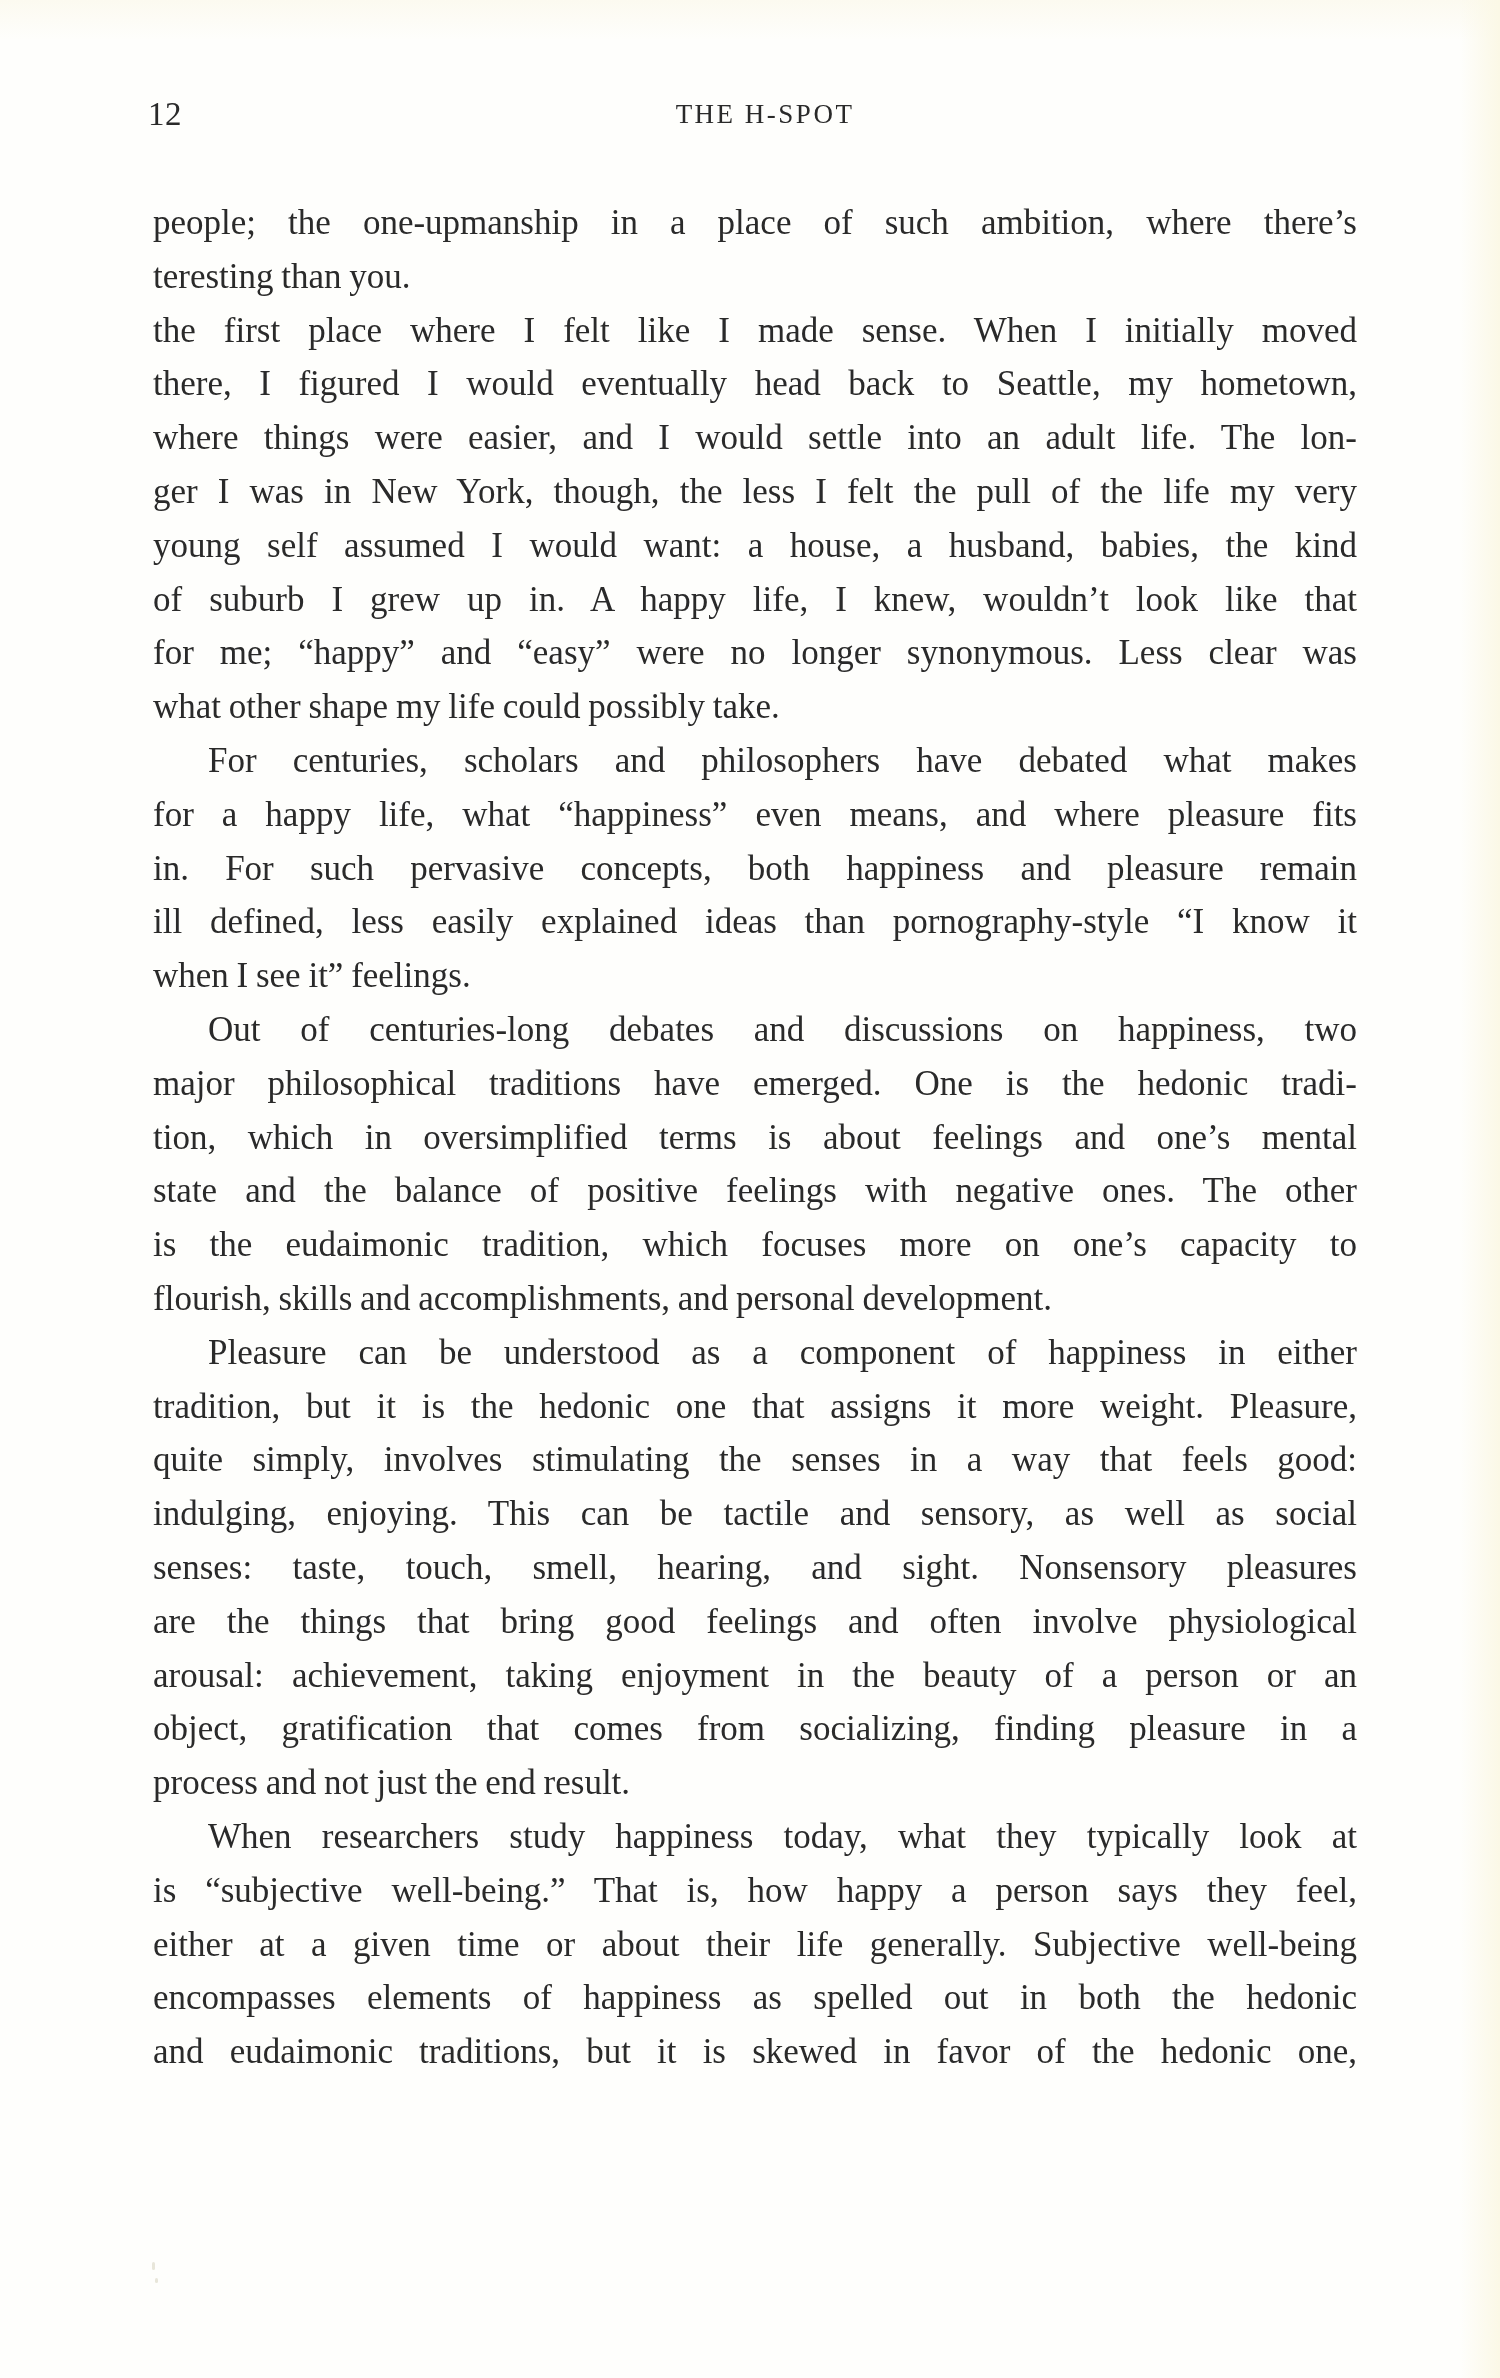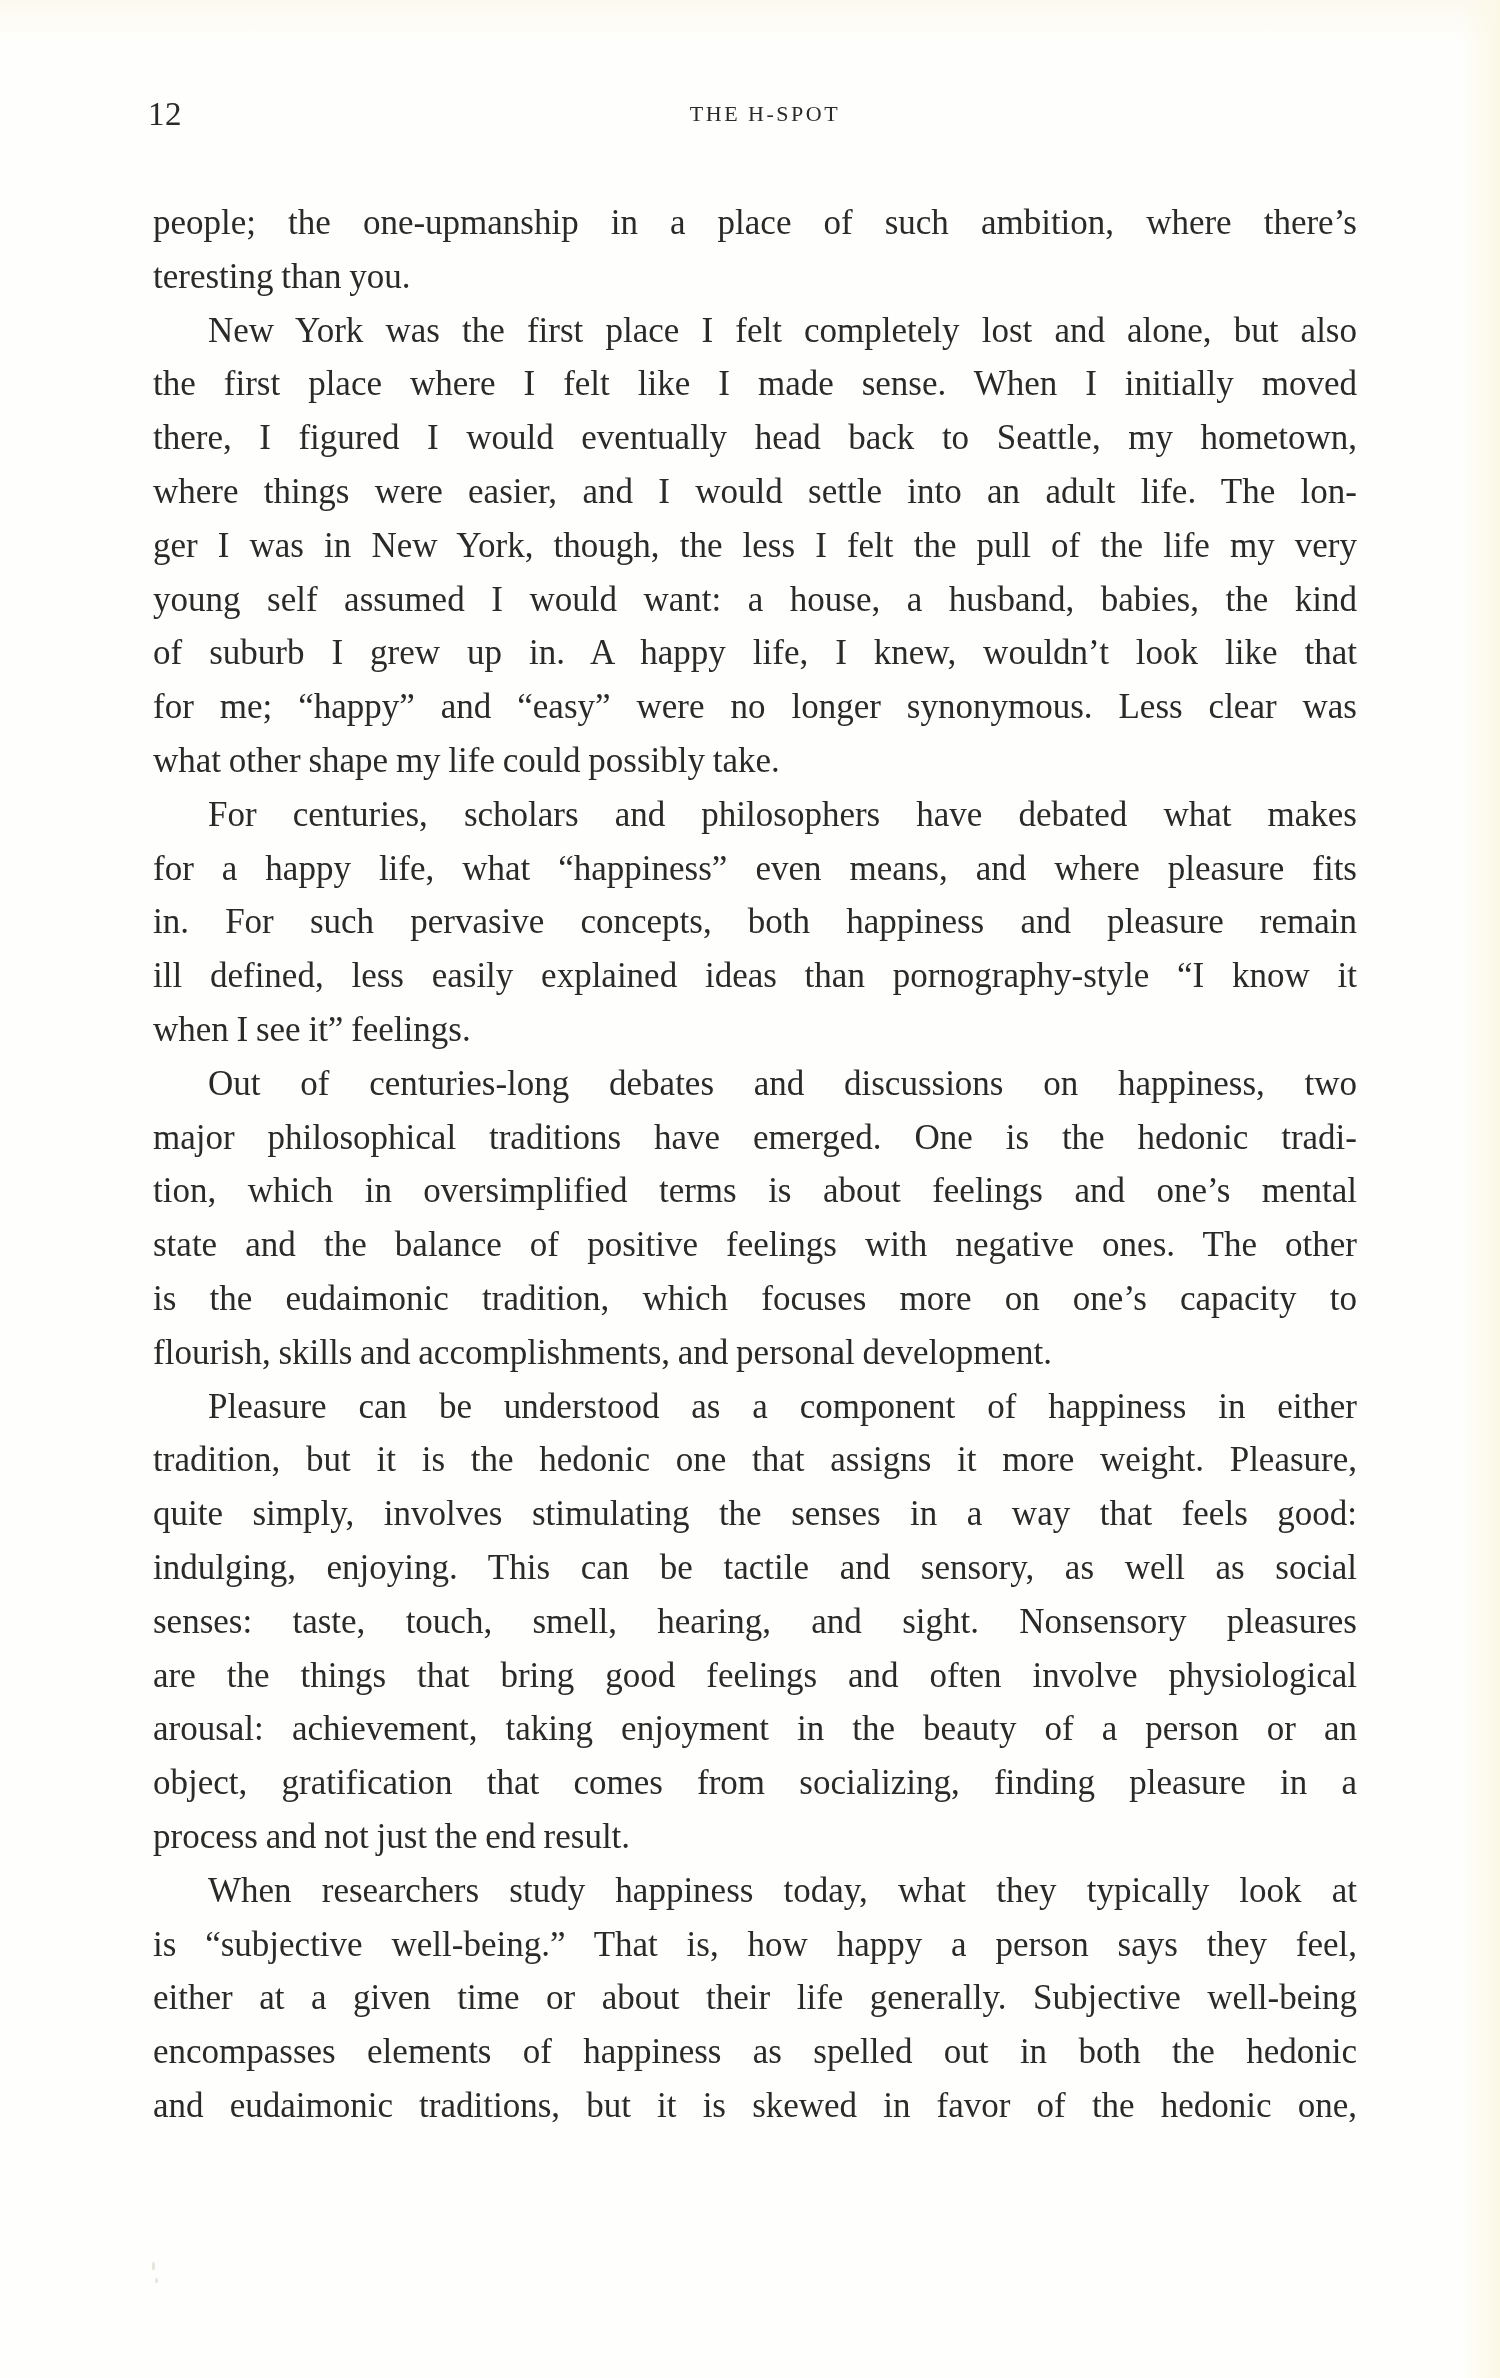--- a/index.html
+++ b/index.html
@@ -16,21 +16,21 @@
   .top-tint {
     position:absolute; top:0; left:0; width:1500px; height:40px;
     background:linear-gradient(to bottom, #fcfaf0, rgba(252,250,240,0));
   }
   .page-number {
     position:absolute; left:148px; top:96px;
     font-size:33px; line-height:36px; letter-spacing:0.5px;
   }
   .running-head {
     position:absolute; left:655px; top:96px; width:220px; text-align:center;
-    font-size:22px; line-height:36px; letter-spacing:2.5px;
+    font-size:27px; line-height:36px; letter-spacing:2.5px;
   }
   .body-text {
     position:absolute; left:153px; top:196px; width:1204px;
   }
   .line {
     display:block; height:53.8px; line-height:53.8px;
     font-size:35px; white-space:nowrap;
     text-align:justify; text-align-last:justify;
     word-spacing:-1px;
   }
@@ -45,21 +45,20 @@
 
 <div class="top-tint"></div>
 <div class="edge-tint"></div>
 
 <div class="page-number">12</div>
 <div class="running-head">THE H-SPOT</div>
 
 <div class="body-text" id="body-text">
     <span class="line">people; the one-upmanship in a place of such ambition, where there’s</span>
     <span class="line last">teresting than you.</span>
-    <span class="line indent">New York was the first place I felt completely lost and alone, but also</span>
     <span class="line">the first place where I felt like I made sense. When I initially moved</span>
     <span class="line">there, I figured I would eventually head back to Seattle, my hometown,</span>
     <span class="line">where things were easier, and I would settle into an adult life. The lon-</span>
     <span class="line">ger I was in New York, though, the less I felt the pull of the life my very</span>
     <span class="line">young self assumed I would want: a house, a husband, babies, the kind</span>
     <span class="line">of suburb I grew up in. A happy life, I knew, wouldn’t look like that</span>
     <span class="line">for me; “happy” and “easy” were no longer synonymous. Less clear was</span>
     <span class="line last">what other shape my life could possibly take.</span>
     <span class="line indent">For centuries, scholars and philosophers have debated what makes</span>
     <span class="line">for a happy life, what “happiness” even means, and where pleasure fits</span>

